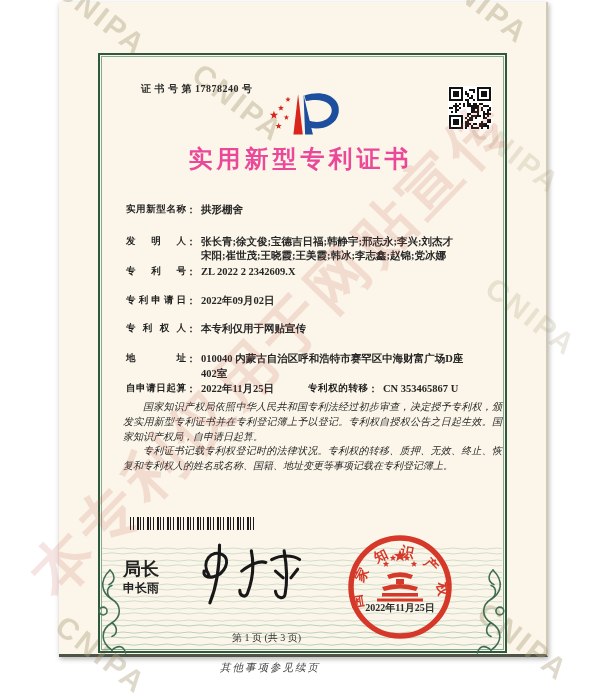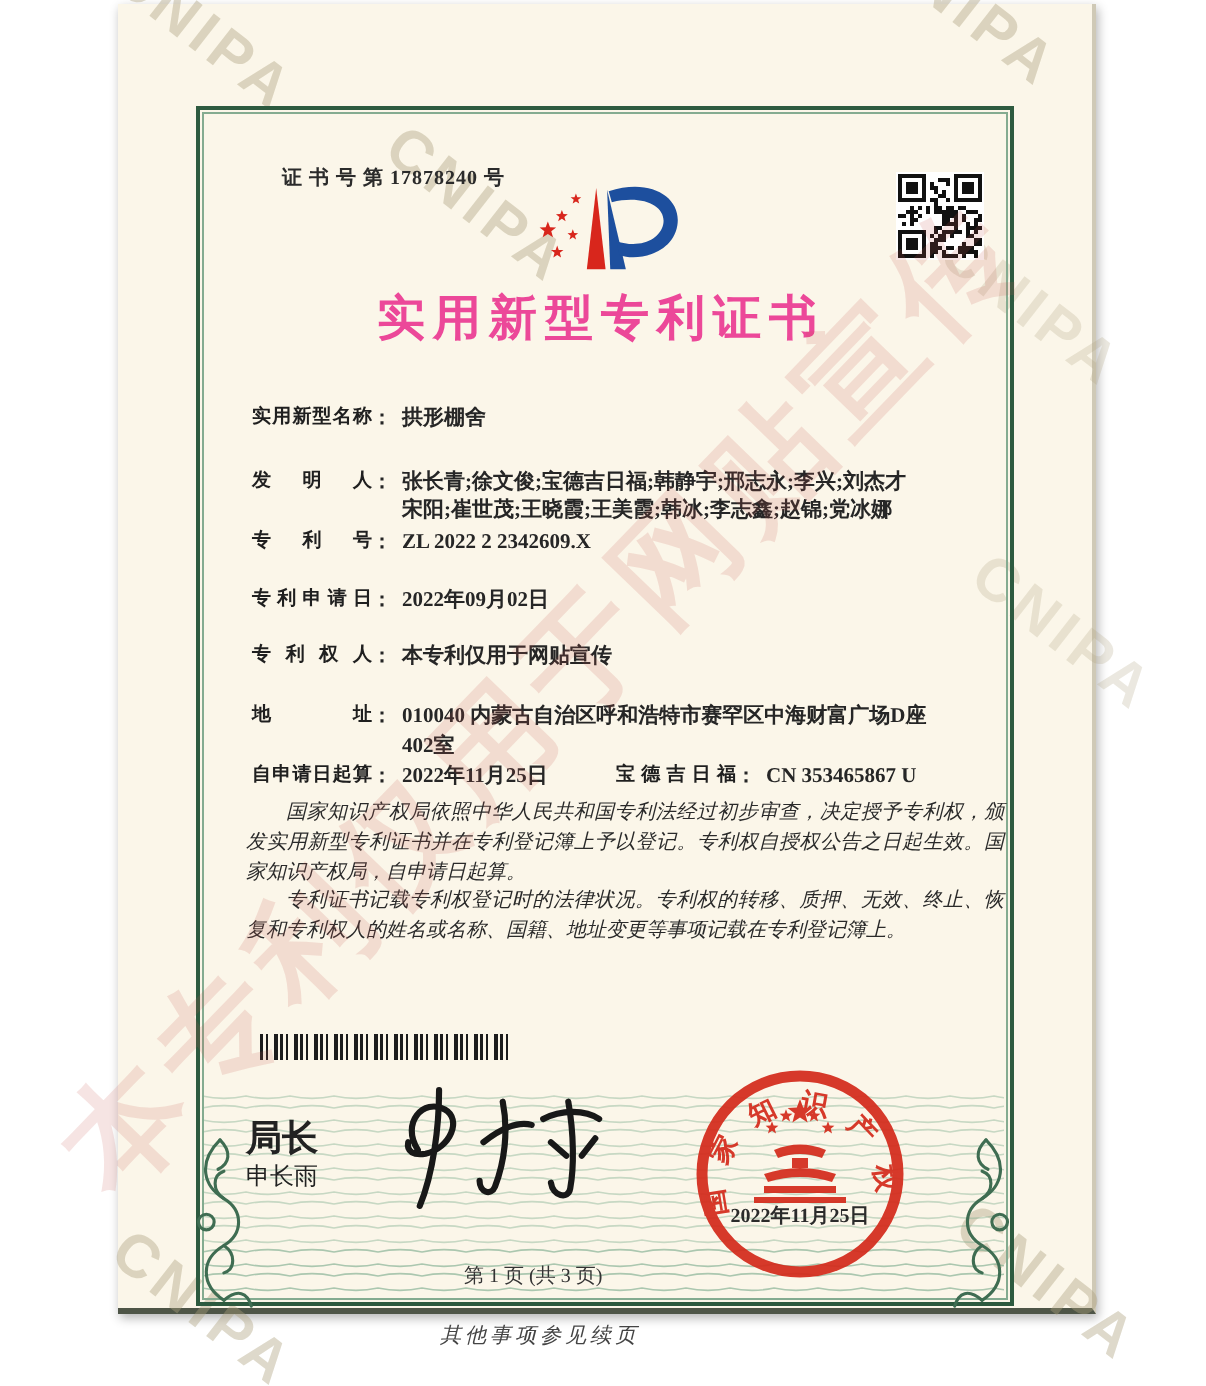--- a/index.html
+++ b/index.html
@@ -38,21 +38,21 @@
   .fgroupB{display:flex;}
   .paras{position:absolute;left:123px;top:400px;width:379px;z-index:3;}
   .para{margin:0;font-size:10px;line-height:14.8px;text-align:justify;text-indent:2em;
         font-style:italic;color:#2a2a2a;}
   .barcode{position:absolute;left:130px;top:517px;width:125px;height:13px;
            background:repeating-linear-gradient(90deg,#1c1c1c 0 1.5px,transparent 1.5px 3px,
            #1c1c1c 3px 4px,transparent 4px 7px,#1c1c1c 7px 9px,transparent 9px 10px);}
   .director-title{position:absolute;left:123px;top:557px;font-family:"Liberation Sans","DejaVu Sans",sans-serif;
            font-size:18px;font-weight:600;color:#222;}
   .director-name{position:absolute;left:123px;top:580px;font-family:"Liberation Sans","DejaVu Sans",sans-serif;
-           font-size:12px;font-weight:400;color:#222;}
+           font-size:12px;font-weight:700;color:#222;}
   .sig{position:absolute;left:180px;top:540px;width:135px;height:68px;z-index:4;}
   .seal{position:absolute;left:346px;top:533px;width:108px;height:108px;z-index:5;opacity:.93;}
   .sealdate{position:absolute;left:348px;top:601px;width:104px;text-align:center;
             font-size:10px;font-weight:700;color:#2b2b2b;z-index:5;}
   .pageinfo{position:absolute;left:232px;top:631px;width:125px;text-align:left;
             font-size:10px;color:#333;z-index:4;}
   .note{position:absolute;left:220px;top:661px;width:165px;
         font-size:10.5px;font-style:italic;letter-spacing:2px;color:#444;}
 </style>
 </head>
@@ -384,21 +384,21 @@
       <span class="fvalue">010040 内蒙古自治区呼和浩特市赛罕区中海财富广场D座
 402室</span>
     </div>
     <div class="frow" style="top:382px">
       <span class="fgroupA">
         <span class="flabel">自申请日起算</span>
           <span class="fcolon">：</span>
         <span class="fvalue">2022年11月25日</span>
       </span>
       <span class="fgroupB">
-        <span class="flabel">宝德吉日福</span>
+        <span class="flabel">专利权的转移</span>
           <span class="fcolon">：</span>
         <span class="fvalue">CN 353465867 U</span>
       </span>
     </div>
 
     <div class="paras">
       <p class="para">国家知识产权局依照中华人民共和国专利法经过初步审查，决定授予专利权，颁发实用新型专利证书并在专利登记簿上予以登记。专利权自授权公告之日起生效。国家知识产权局，自申请日起算。</p>
       <p class="para">专利证书记载专利权登记时的法律状况。专利权的转移、质押、无效、终止、恢复和专利权人的姓名或名称、国籍、地址变更等事项记载在专利登记簿上。</p>
     </div>
 

